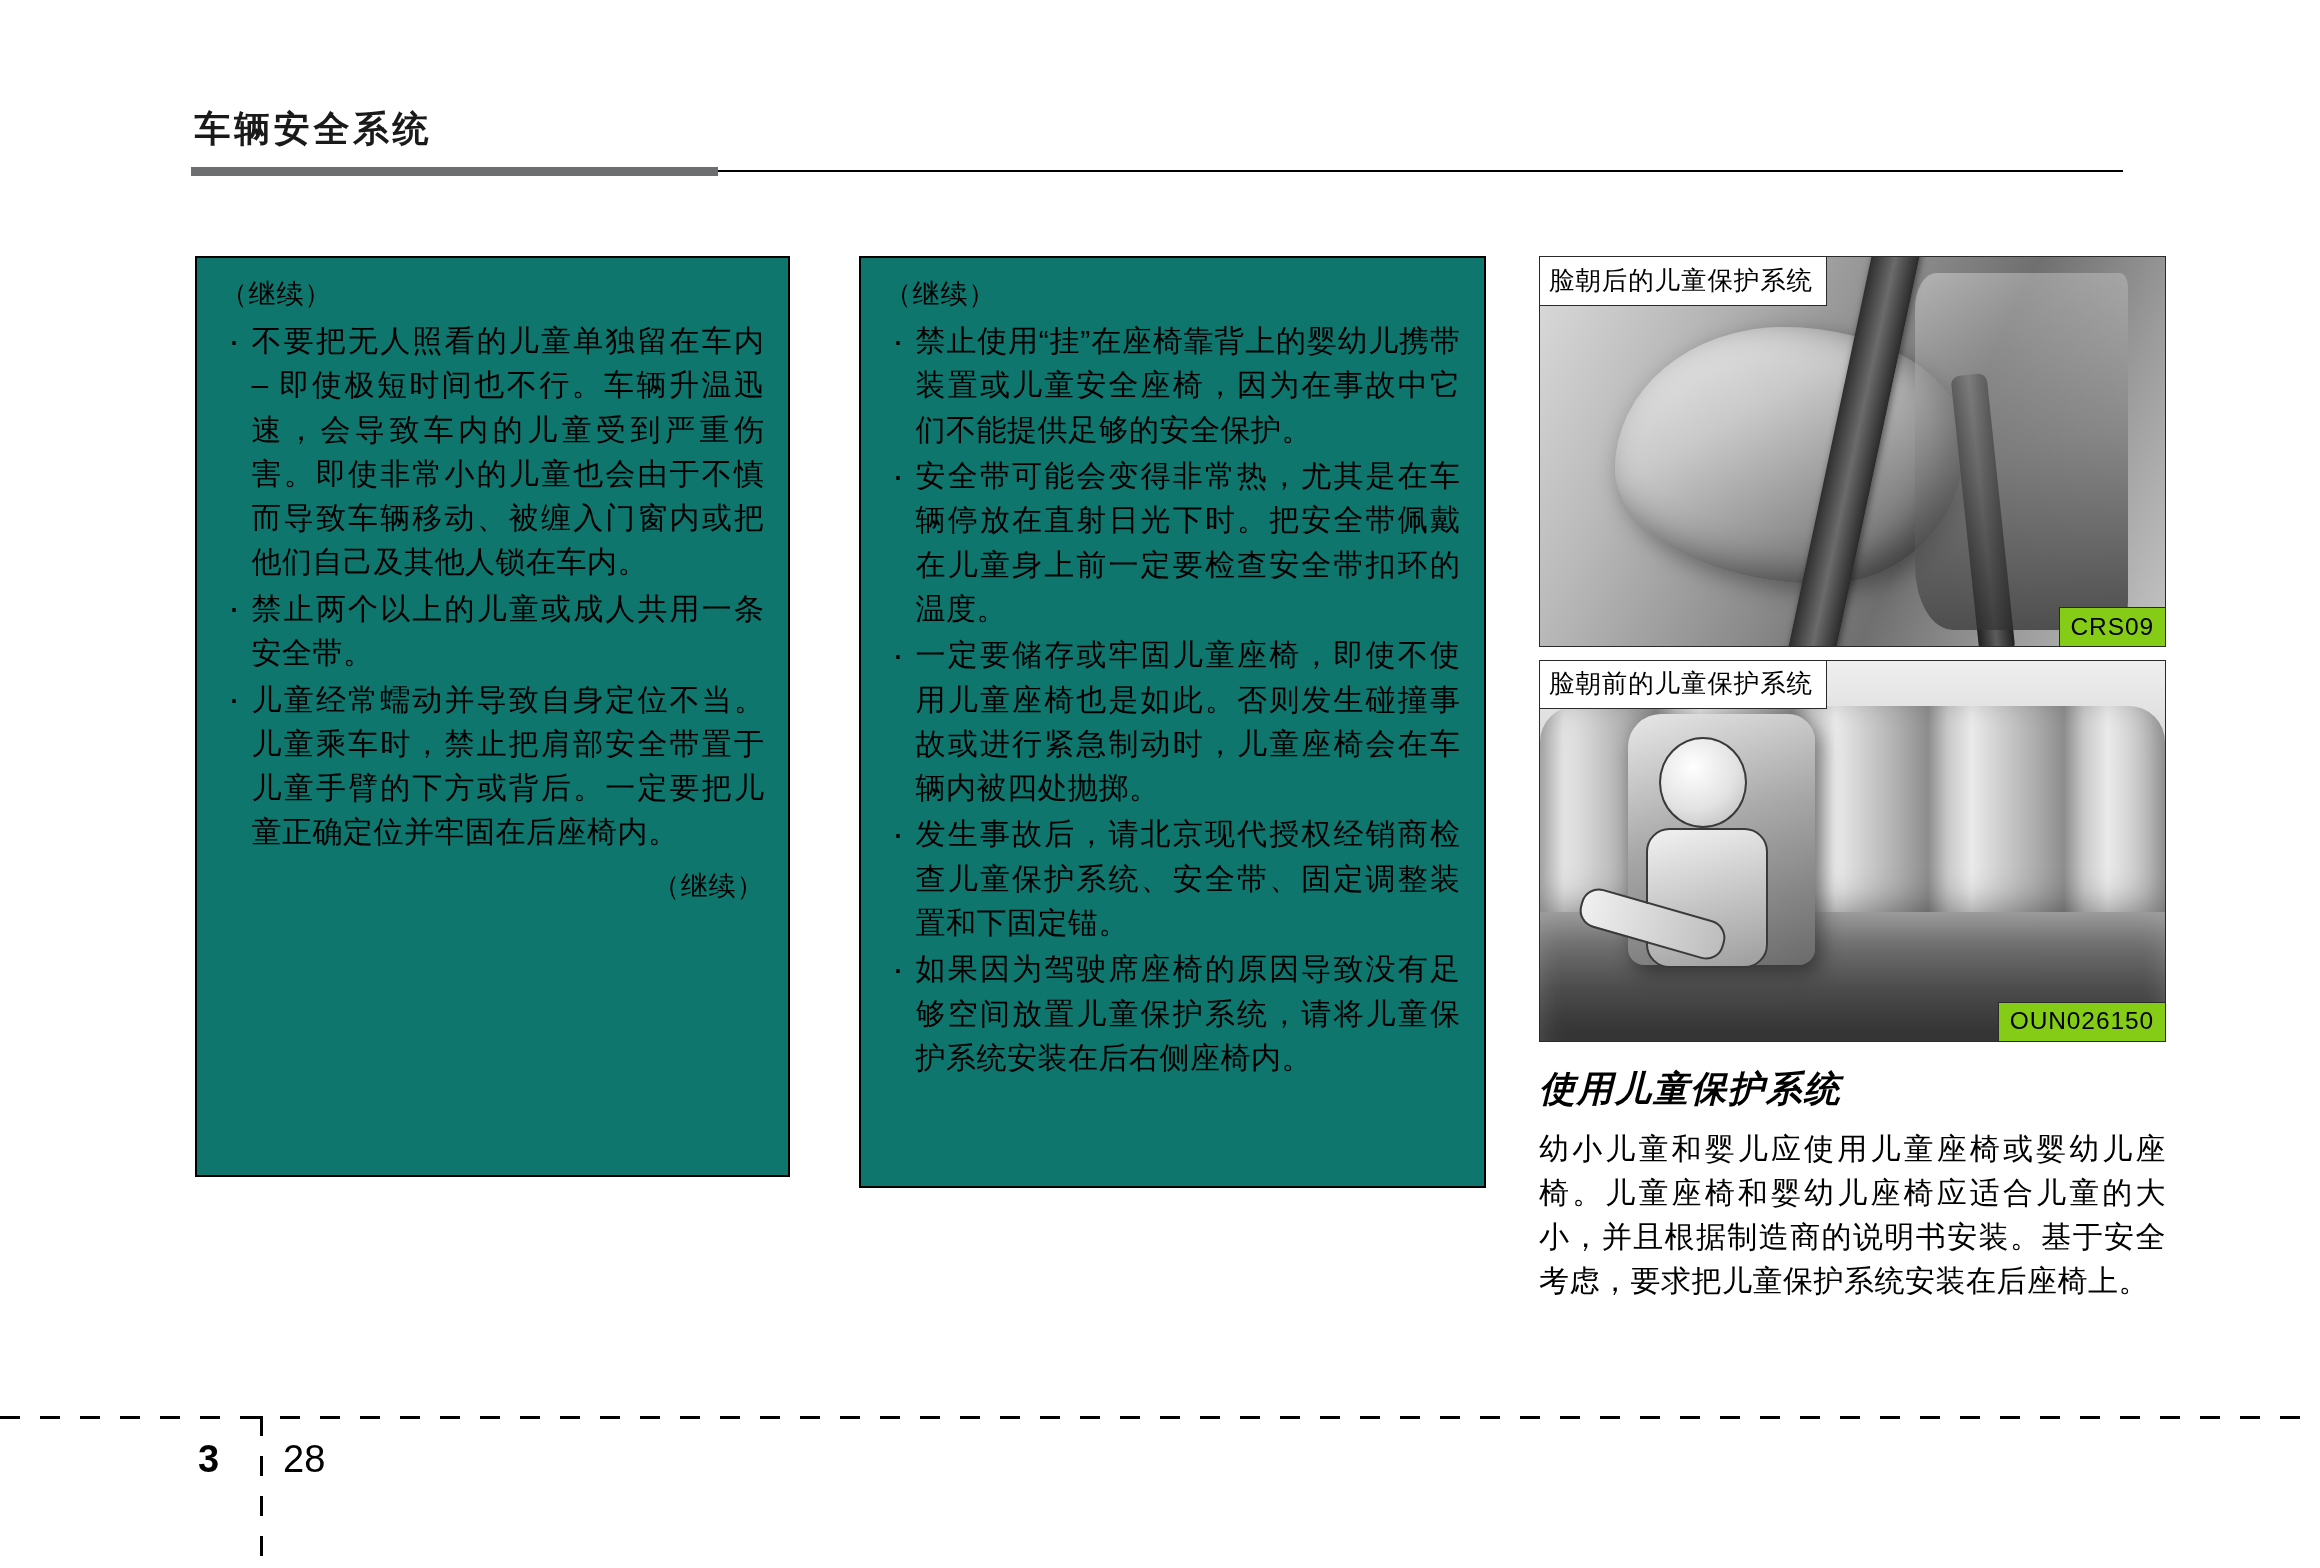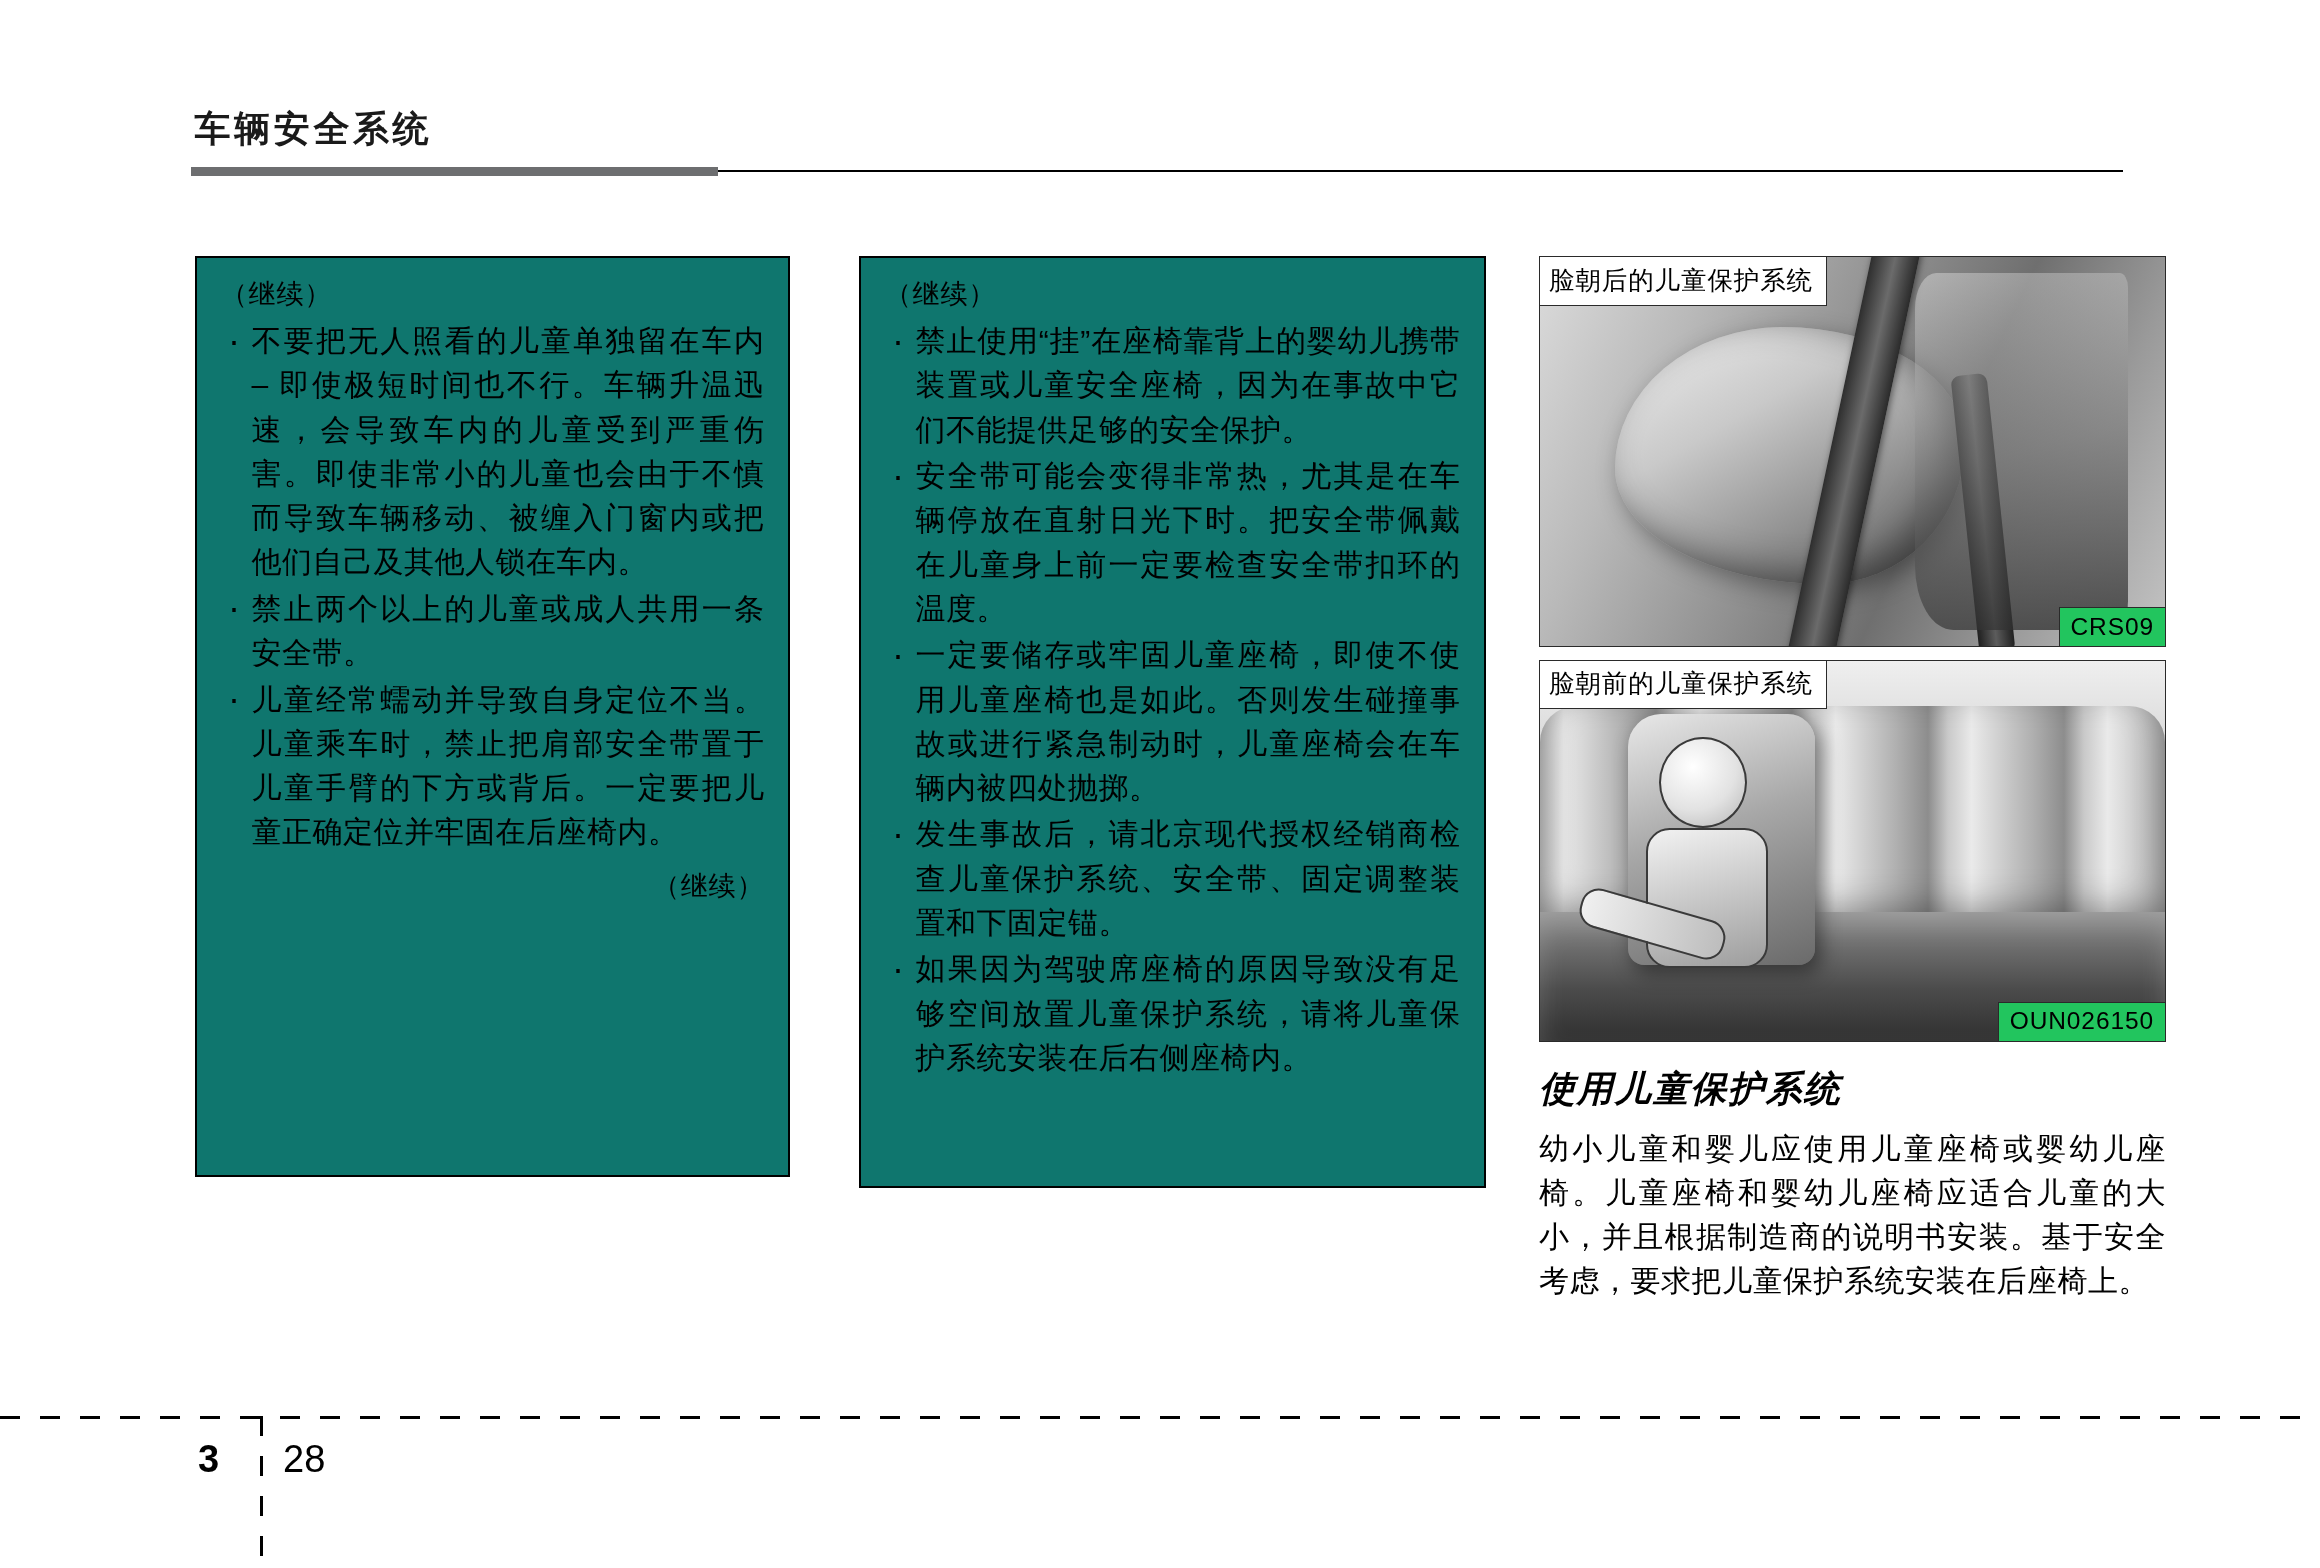--- a/index.html
+++ b/index.html
@@ -125,21 +125,21 @@
     border-bottom: 1.8px solid #2a2a2a;
     padding: 5.5px 12.7px 7.3px 9px;
     font-size: 25.5px;
     letter-spacing: 0.9px;
     z-index: 5;
   }
   .fig-code {
     position: absolute;
     right: 0;
     bottom: 0;
-    background: #22c55e;
+    background: #84cc16;
     border-left: 1.8px solid #2a2a2a;
     border-top: 1.8px solid #2a2a2a;
     padding: 4.5px 11px 5.5px 11px;
     font-size: 24.5px;
     letter-spacing: 0.9px;
     z-index: 5;
   }
 
   
   .illus {

